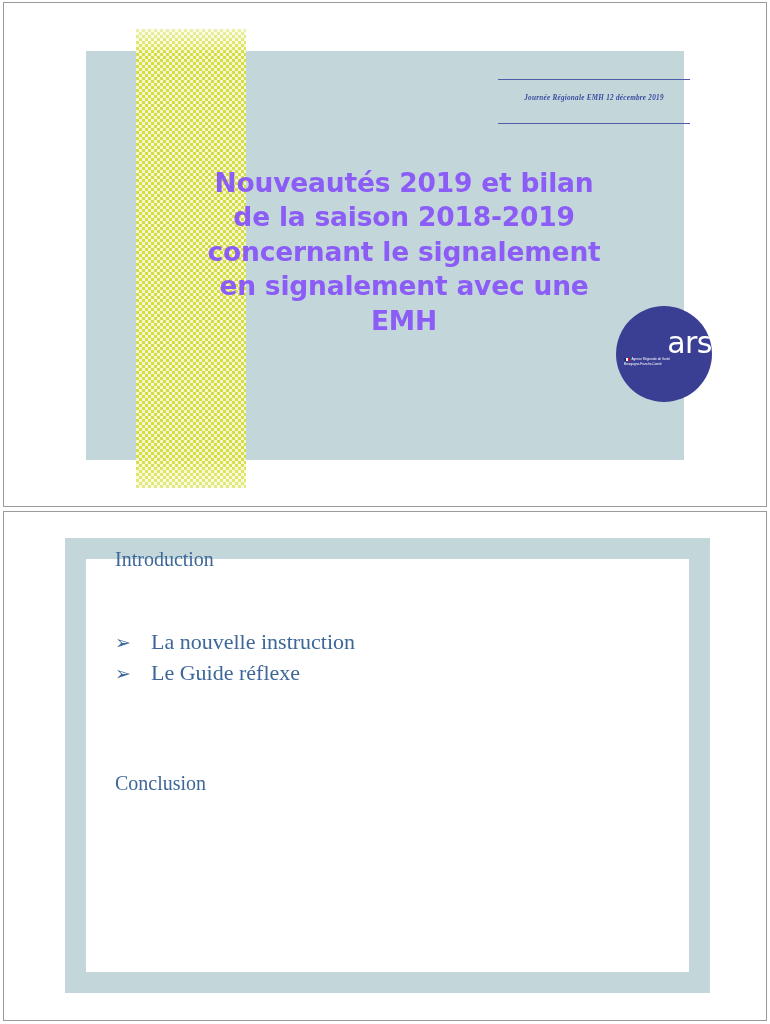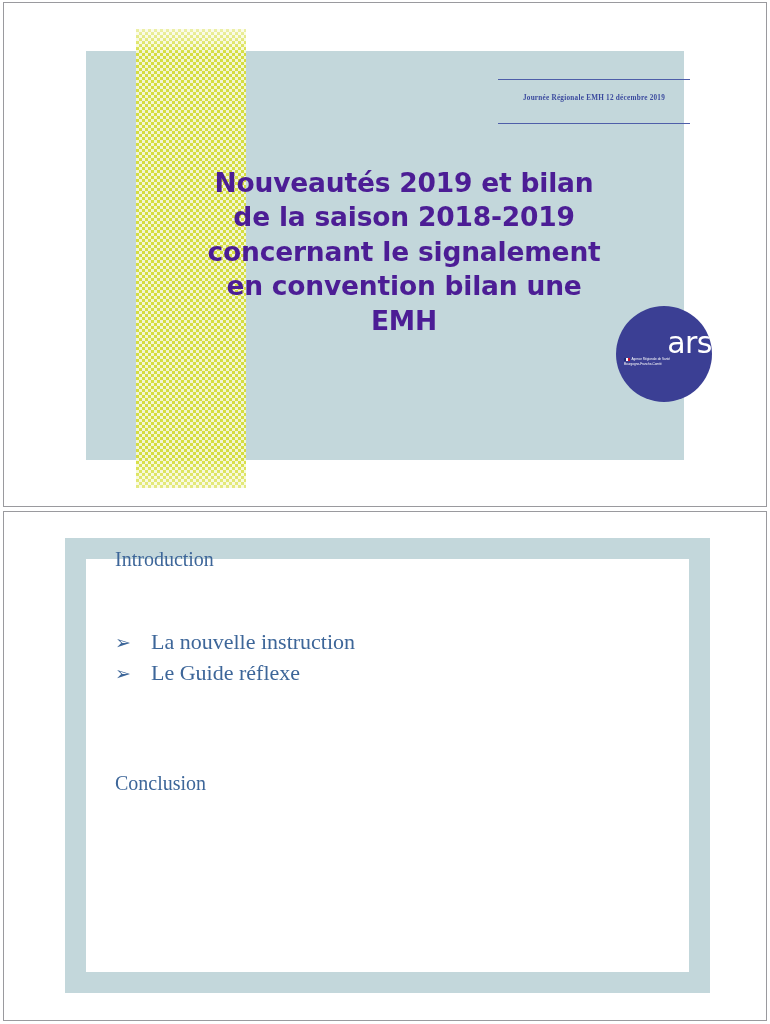--- a/index.html
+++ b/index.html
@@ -89,29 +89,30 @@
   }
   .s1-header-text {
     font-size: 7.2px;
     font-weight: 700;
     color: #3b4a9e;
     letter-spacing: 0.25px;
     text-align: center;
     padding: 14px 0 21px 0;
     font-family: "Liberation Serif", serif;
     white-space: nowrap;
+    font-style: italic;
   }
 
   .s1-title {
     position: absolute;
     left: 150px;
     top: 163px;
     width: 500px;
     text-align: center;
-    color: #4c1d95;
+    color: #8b5cf6;
     font-weight: 700;
     font-size: 26.5px;
     line-height: 1.30;
     font-family: "DejaVu Sans", sans-serif;
     letter-spacing: -0.2px;
   }
   .s1-title .ln { display: block; white-space: nowrap; }
 
   
   .ars-logo {
@@ -226,21 +227,21 @@
     <div class="s1-header">
       <div class="s1-rule"></div>
       <div class="s1-header-text">Journée Régionale EMH 12 décembre 2019</div>
       <div class="s1-rule"></div>
     </div>
 
     <div class="s1-title">
       <span class="ln">Nouveautés 2019 et bilan</span>
       <span class="ln">de la saison 2018-2019</span>
       <span class="ln">concernant le signalement</span>
-      <span class="ln">en convention bilan une</span>
+      <span class="ln">en signalement avec une</span>
       <span class="ln">EMH</span>
     </div>
 
     <div class="ars-logo">
       <div class="ars-wordmark">ars</div>
       <div class="ars-sub">
         <span class="flag"></span><span>Agence Régionale de Santé</span><br>
         <span>Bourgogne-Franche-Comté</span>
       </div>
     </div>

